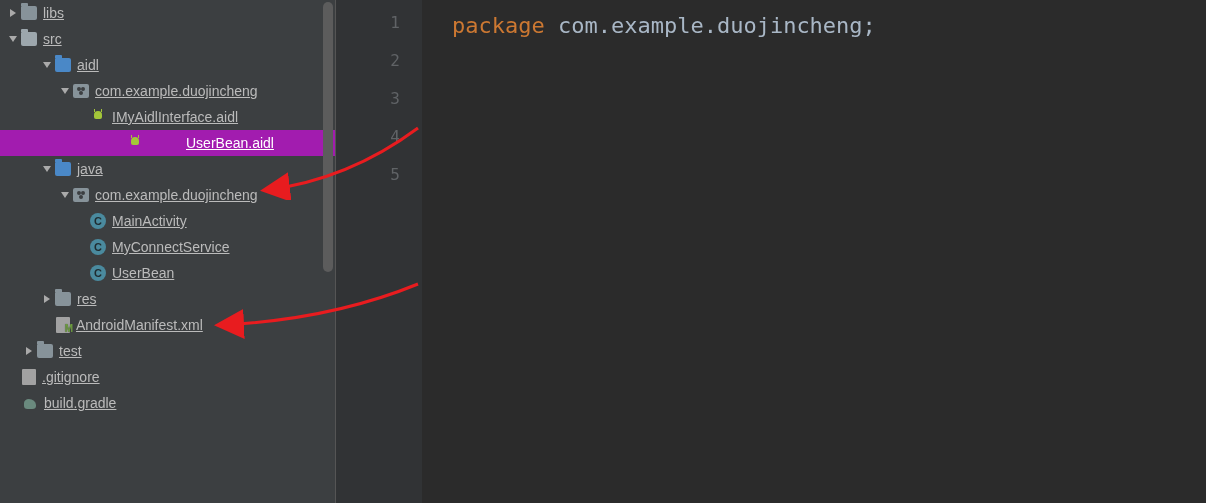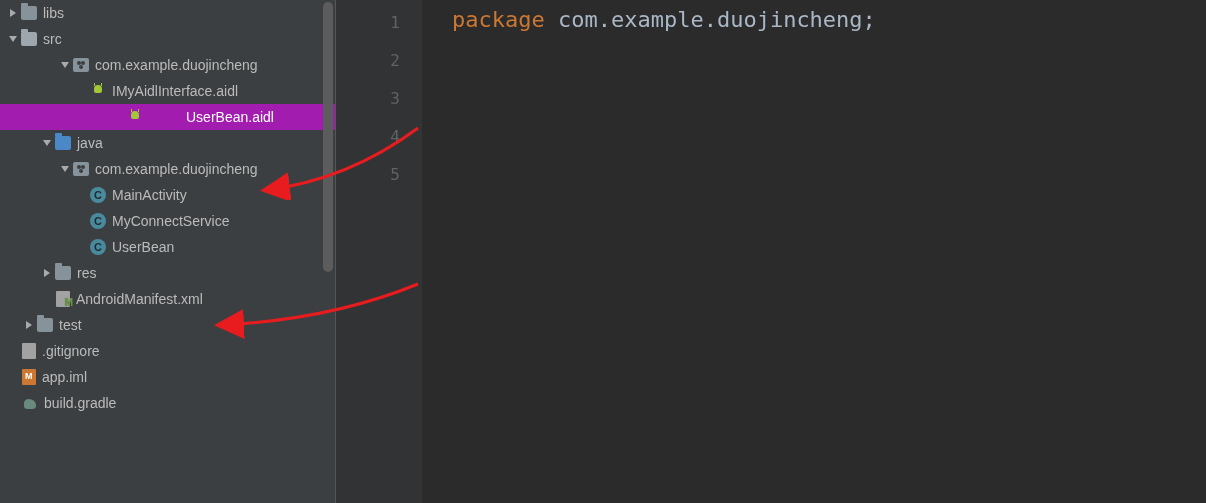--- a/index.html
+++ b/index.html
@@ -207,20 +207,21 @@
       position: absolute;
       top: 4px;
       left: 2px;
       width: 12px;
       height: 10px;
       background: #6a8a7e;
       border-radius: 40% 60% 30% 30%;
     }
     .label {
       display: inline;
+      text-decoration: underline;
     }
     .editor-area {
       flex: 1;
       display: flex;
       background: #2b2b2b;
       position: relative;
     }
     .gutter {
       width: 86px;
       background: #313335;
@@ -230,21 +231,21 @@
       font-family: Consolas, Monaco, monospace;
       font-size: 16px;
       color: #606366;
       line-height: 38px;
     }
     .gutter-line {
       height: 38px;
     }
     .code {
       flex: 1;
-      padding-top: 1px;
+      padding-top: 7px;
       padding-left: 30px;
       font-family: Consolas, Monaco, monospace;
       font-size: 22px;
       line-height: 38px;
       color: #a9b7c6;
     }
     .code-line {
       height: 38px;
       white-space: pre;
     }
@@ -279,20 +280,30 @@
         <svg width="8" height="8" viewBox="0 0 8 8">
           <path d="M0 1 L8 1 L4 7 Z"></path>
         </svg>
       </span>
     <span class="folder-icon open"></span>
     <span class="label">src</span>
   </div>
 
 
 
+  <div class="tree-item">
+    <span class="tree-indent" style="width:40px"></span>
+    <span class="arrow">
+        <svg width="8" height="8" viewBox="0 0 8 8">
+          <path d="M0 1 L8 1 L4 7 Z"></path>
+        </svg>
+      </span>
+    <span class="folder-icon blue"></span>
+    <span class="label">aidl</span>
+  </div>
 
   <div class="tree-item">
     <span class="tree-indent" style="width:58px"></span>
     <span class="arrow">
         <svg width="8" height="8" viewBox="0 0 8 8">
           <path d="M0 1 L8 1 L4 7 Z"></path>
         </svg>
       </span>
     <span class="package-icon"></span>
     <span class="label">com.example.duojincheng</span>
@@ -377,25 +388,20 @@
     <span class="folder-icon"></span>
     <span class="label">test</span>
   </div>
 
   <div class="tree-item">
     <span class="tree-indent" style="width:22px"></span>
     <span class="gitignore-icon"></span>
     <span class="label">.gitignore</span>
   </div>
 
-  <div class="tree-item">
-    <span class="tree-indent" style="width:22px"></span>
-    <span class="iml-icon"></span>
-    <span class="label">app.iml</span>
-  </div>
 
   <div class="tree-item">
     <span class="tree-indent" style="width:22px"></span>
     <span class="gradle-icon"></span>
     <span class="label">build.gradle</span>
   </div>
 </div>
 
 <div class="editor-area">
   <div class="gutter">

